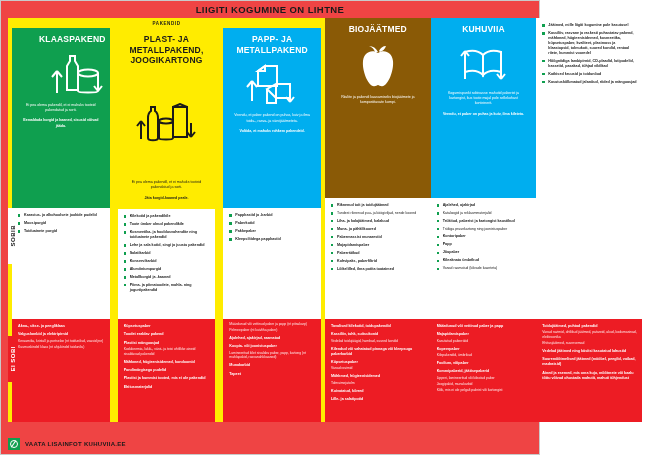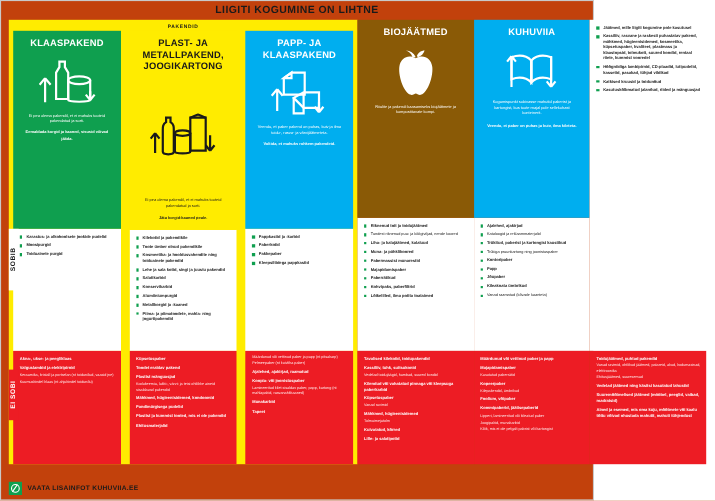--- a/index.html
+++ b/index.html
@@ -5,21 +5,21 @@
   * { box-sizing: border-box; margin: 0; padding: 0; }
   html, body {
     width: 650px; height: 455px;
     background: #ffffff;
     font-family: "Liberation Sans", sans-serif;
     overflow: hidden;
   }
   #poster {
     position: relative;
     width: 540px; height: 455px;
-    background: #c2410c;
+    background: #ef4444;
   }
 
   
   .title-bar {
     height: 18px;
     display: flex; align-items: center; justify-content: center;
     font-size: 9.5px; font-weight: bold; letter-spacing: .4px;
     color: #1a1a1a;
   }
 
@@ -82,21 +82,21 @@
   }
   .head .icon { margin: 2px 0 6px 0; }
   .head .blurb {
     font-size: 3.6px; line-height: 1.5; text-align: center;
     padding: 0 6px;
   }
   .head .blurb .b1 { display:block; margin-bottom: 5px; }
   .head .blurb .b2 { display:block; font-weight: bold; }
 
   
-  .c-glass  { background: #0f9f4f; color: #ffffff; }
+  .c-glass  { background: #0f9f4f; color: #ffffff; align-items: flex-end; }
   .c-plast  { background: #ffec00; color: #1a1a1a; gap: 29px; }
   .c-paper  { background: #00aeef; color: #ffffff; }
   .c-bio    { background: #8a5a06; color: #ffffff; }
   .c-vana   { background: #00aeef; color: #ffffff; }
   .c-sega   { background: #231f20; color: #ffffff; }
 
   
   .sobib {
     background: #ffffff;
     color: #1a1a1a;
@@ -283,21 +283,21 @@
             <li>Mähkmed, hügieenisidemed, kondoomid</li>
             <li>Pandimärgisega pudelid</li>
             <li>Plastist ja kummist tooted, mis ei ole pakendid</li>
             <li>Ehitusmaterjalid</li>
           </ul>
         </div>
       </div>
 
       <div class="col pack">
         <div class="head c-paper">
-          <h2>PAPP- JA KLAASPAKEND</h2>
+          <h2>PAPP- JA METALLPAKEND</h2>
           <div class="icon">
             <svg width="58" height="44" viewBox="0 0 58 44" fill="none" stroke="#ffffff" stroke-width="2">
               <path d="M22 3 h12 v20 h-19 v-15 z"></path>
               <path d="M22 3 l-7 5 h7 z"></path>
               <path d="M9 38 v-20 m0 0 l-5 6 m5 -6 l5 6"></path>
               <path d="M24 26 l9 -5 l14 0 l0 14 l-14 0 z"></path>
               <path d="M24 26 v14 h9 v-14"></path>
               <path d="M33 21 v5"></path>
               <path d="M47 30 v9 m0 0 l4 -5 m-4 5 l-4 -5"></path>
             </svg>

